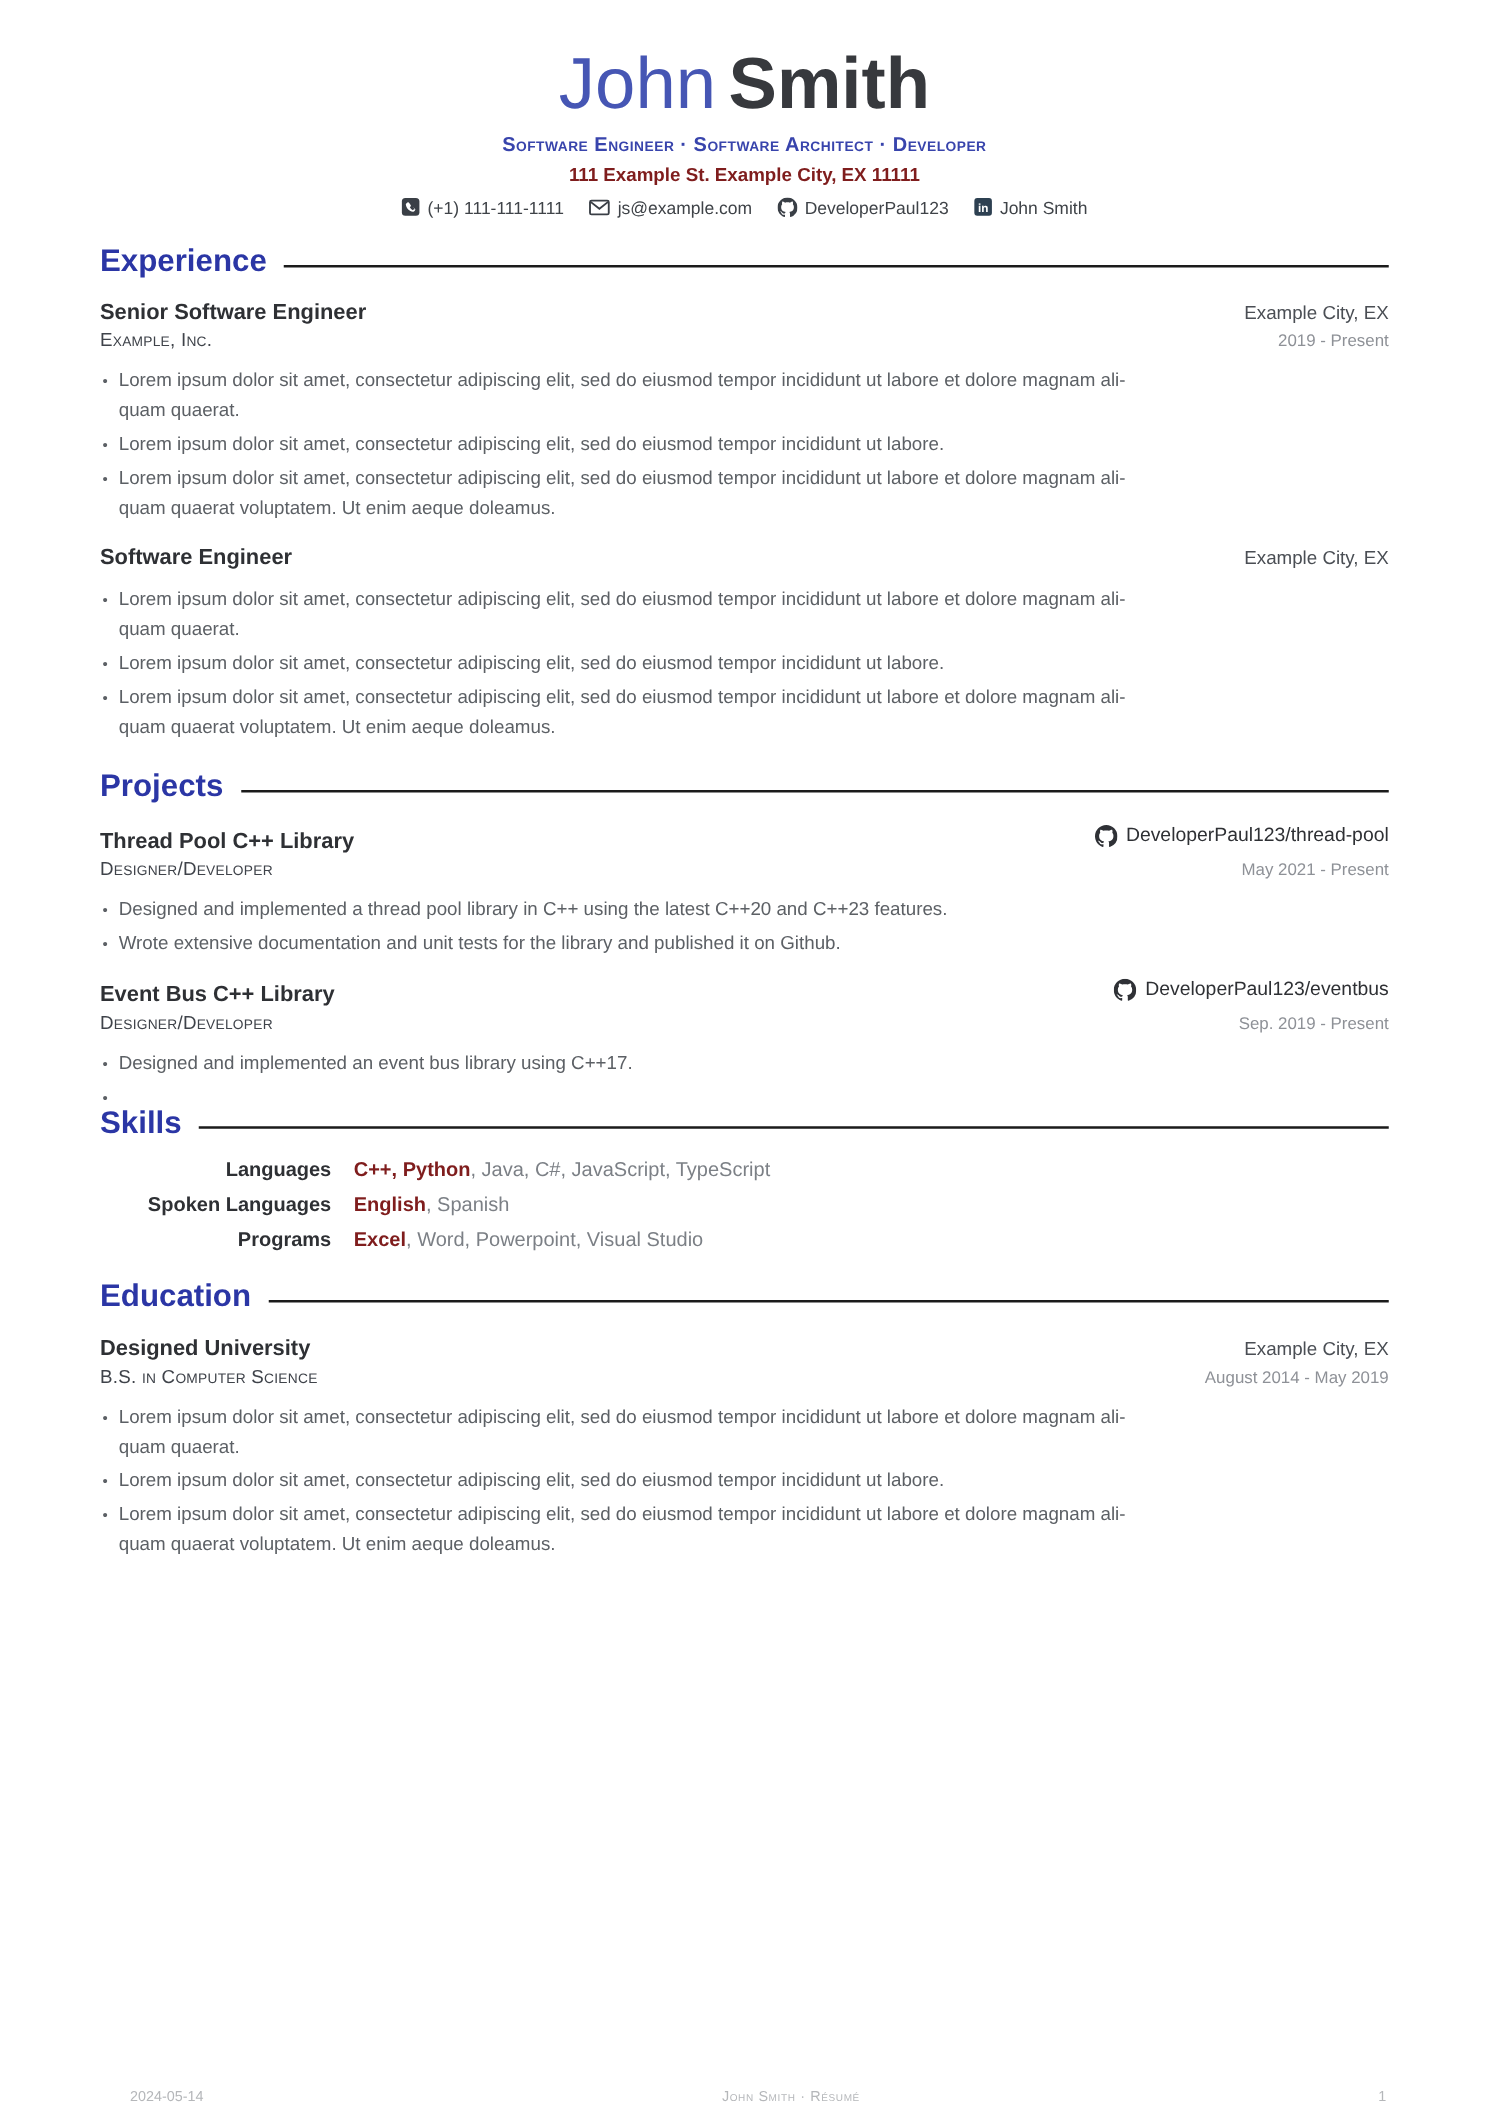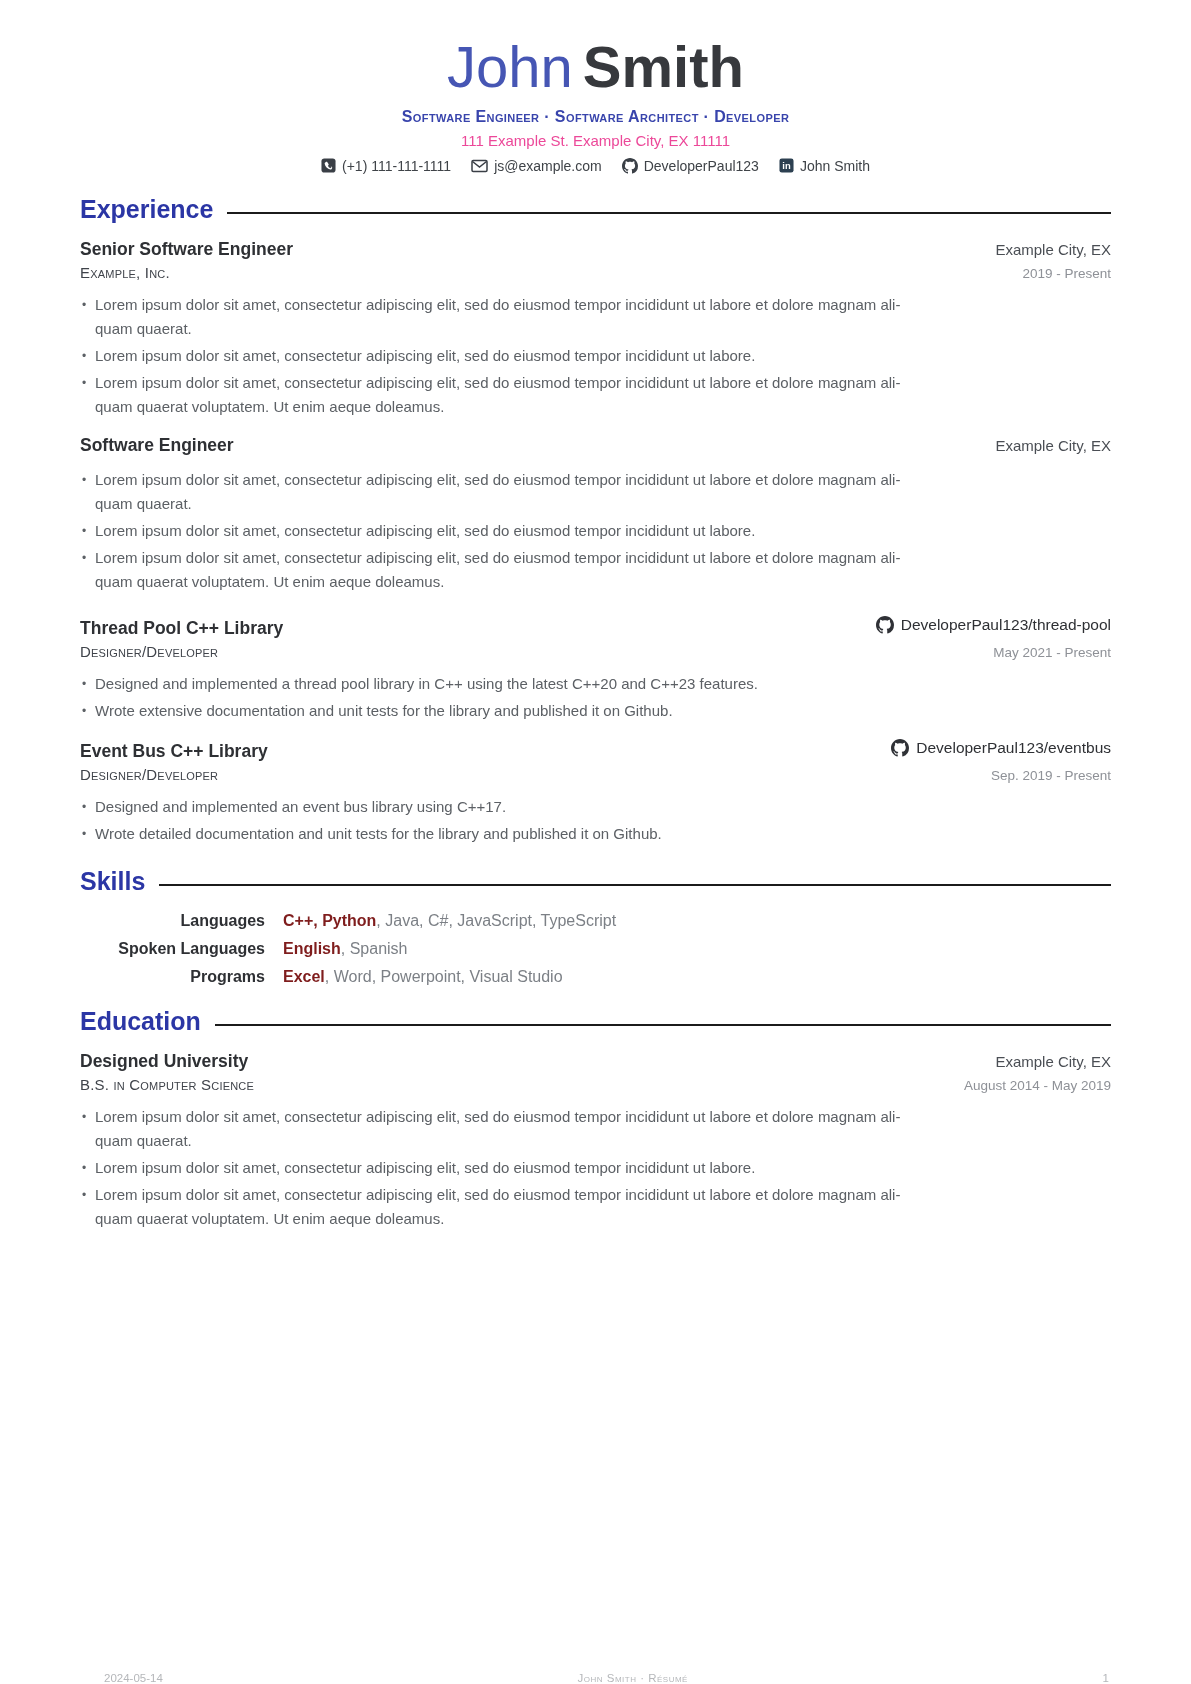--- a/index.html
+++ b/index.html
@@ -12,21 +12,21 @@
 
   
   .hdr { text-align:center; }
   .name { font-size:58px; line-height:1.08; letter-spacing:0px; }
   .name .first { color:#4656b4; font-weight:400; }
   .name .last  { color:#37393d; font-weight:700; margin-left:10px; }
   .tagline {
     margin-top:9px; font-size:16px; font-weight:600; color:#3844ac;
     font-variant:small-caps; letter-spacing:0.4px;
   }
-  .address { margin-top:6px; font-size:15px; font-weight:400; color:#ec4899; }
+  .address { margin-top:6px; font-size:15px; font-weight:700; color:#7f1d1d; }
   .contacts {
     margin-top:9px; display:flex; justify-content:center; align-items:center;
     gap:20px; font-size:14px; color:#3f4348;
   }
   .contact { display:inline-flex; align-items:center; gap:6px; cursor:pointer; }
   .cicon { display:inline-flex; align-items:center; }
 
   
   .section { margin-top:22px; }
   .sec-head { display:flex; align-items:flex-start; }
@@ -145,20 +145,24 @@
         <div class="bullet"><span class="dot">•</span><span class="btext">Lorem ipsum dolor sit amet, consectetur adipiscing elit, sed do eiusmod tempor incididunt ut labore et dolore magnam ali-
 quam quaerat.</span></div>
         <div class="bullet"><span class="dot">•</span><span class="btext">Lorem ipsum dolor sit amet, consectetur adipiscing elit, sed do eiusmod tempor incididunt ut labore.</span></div>
         <div class="bullet"><span class="dot">•</span><span class="btext">Lorem ipsum dolor sit amet, consectetur adipiscing elit, sed do eiusmod tempor incididunt ut labore et dolore magnam ali-
 quam quaerat voluptatem. Ut enim aeque doleamus.</span></div>
       </div>
     </div>
   </div>
 
   <div class="section">
+    <div class="sec-head">
+      <span class="sec-title">Projects</span>
+      <span class="sec-rule"></span>
+    </div>
 
     <div class="entry">
       <div class="erow">
         <span class="etitle">Thread Pool C++ Library</span>
         <span class="repo">
           <span class="cicon">
             <svg width="18" height="18" viewBox="0 0 16 16">
                 <path fill="#2f3136" d="M8 0C3.58 0 0 3.58 0 8c0 3.54 2.29 6.53 5.47 7.59.4.07.55-.17.55-.38 0-.19-.01-.82-.01-1.49-2.01.37-2.53-.49-2.69-.94-.09-.23-.48-.94-.82-1.13-.28-.15-.68-.52-.01-.53.63-.01 1.08.58 1.23.82.72 1.21 1.87.87 2.33.66.07-.52.28-.87.51-1.07-1.78-.2-3.64-.89-3.64-3.95 0-.87.31-1.59.82-2.15-.08-.2-.36-1.02.08-2.12 0 0 .67-.21 2.2.82.64-.18 1.32-.27 2-.27s1.36.09 2 .27c1.53-1.04 2.2-.82 2.2-.82.44 1.1.16 1.92.08 2.12.51.56.82 1.27.82 2.15 0 3.07-1.87 3.75-3.65 3.95.29.25.54.73.54 1.48 0 1.07-.01 1.93-.01 2.2 0 .21.15.46.55.38A8.01 8.01 0 0 0 16 8c0-4.42-3.58-8-8-8z"></path>
               </svg>
           </span>
@@ -186,21 +190,21 @@
           </span>
           <span>DeveloperPaul123/eventbus</span>
         </span>
       </div>
       <div class="erow2">
         <span class="esub">Designer/Developer</span>
         <span class="edate">Sep. 2019 - Present</span>
       </div>
       <div class="bullets">
         <div class="bullet"><span class="dot">•</span><span class="btext">Designed and implemented an event bus library using C++17.</span></div>
-        <div class="bullet"><span class="dot">•</span><span class="btext">Wrote detailed documentation and unit tests for the library and published it on Github.</span></div>
+        <div class="bullet"><span class="dot">•</span></div>
       </div>
     </div>
   </div>
 
   <div class="section">
     <div class="sec-head">
       <span class="sec-title">Skills</span>
       <span class="sec-rule"></span>
     </div>
     <div class="skills-grid">

